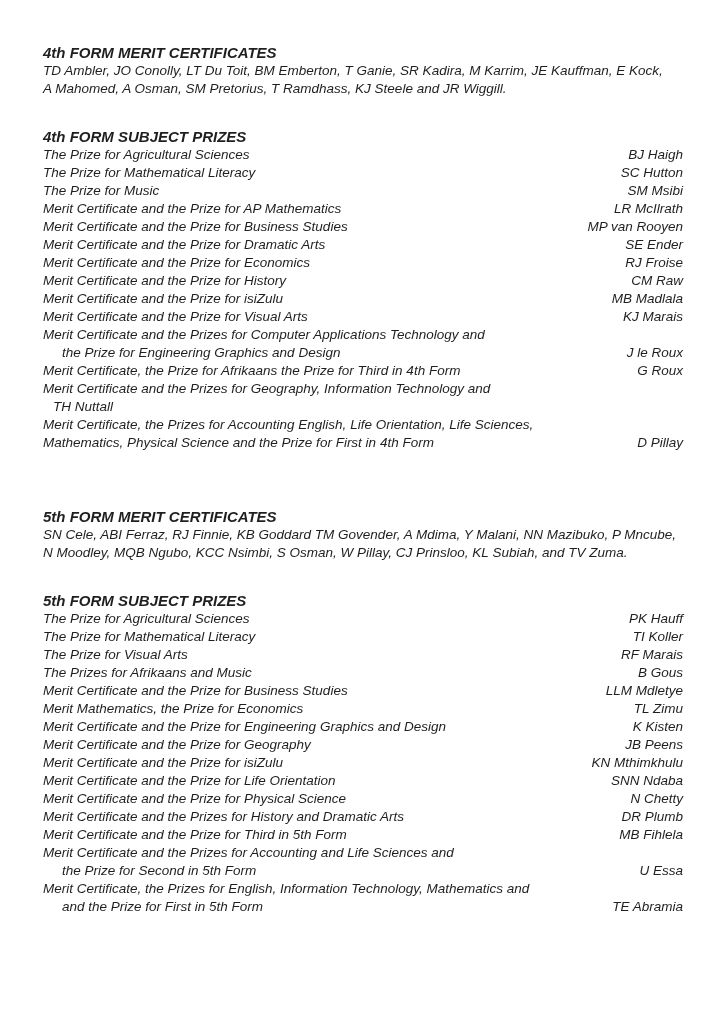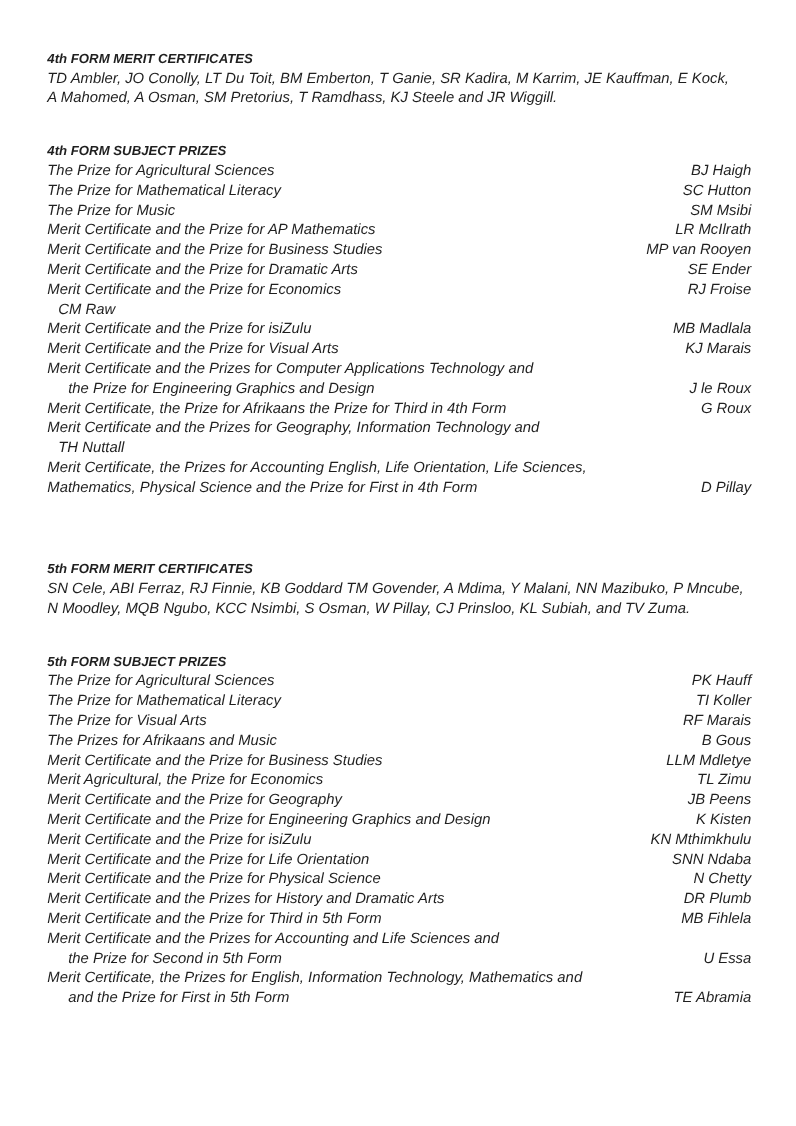--- a/index.html
+++ b/index.html
@@ -18,21 +18,21 @@
     font-size: 13.5px;
     line-height: 18px;
     padding: 44px 41px 0 43px;
     overflow: hidden;
   }
   .doc-section { margin: 0; }
   .gap-small { margin-top: 30px; }
   .gap-large { margin-top: 56px; }
   .heading {
     margin: 0;
-    font-size: 12px;
+    font-size: 15px;
     line-height: 18px;
     font-weight: bold;
     font-style: italic;
   }
   .merit-line {
     line-height: 18px;
     white-space: nowrap;
   }
   .prize-row { margin: 0; }
   .prize-line {
@@ -102,20 +102,21 @@
           </div>
         </div>
         <div class="prize-row">
           <div class="prize-line">
             <span class="prize-text">Merit Certificate and the Prize for Economics</span>
             <span class="prize-recipient">RJ Froise</span>
           </div>
         </div>
         <div class="prize-row">
           <div class="prize-line">
+            <span class="prize-text">Merit Certificate and the Prize for History</span>
             <span class="prize-recipient">CM Raw</span>
           </div>
         </div>
         <div class="prize-row">
           <div class="prize-line">
             <span class="prize-text">Merit Certificate and the Prize for isiZulu</span>
             <span class="prize-recipient">MB Madlala</span>
           </div>
         </div>
         <div class="prize-row">
@@ -195,38 +196,38 @@
           </div>
         </div>
         <div class="prize-row">
           <div class="prize-line">
             <span class="prize-text">Merit Certificate and the Prize for Business Studies</span>
             <span class="prize-recipient">LLM Mdletye</span>
           </div>
         </div>
         <div class="prize-row">
           <div class="prize-line">
-            <span class="prize-text">Merit Agricultural, the Prize for Economics</span>
+            <span class="prize-text">Merit Mathematics, the Prize for Economics</span>
             <span class="prize-recipient">TL Zimu</span>
+          </div>
+        </div>
+        <div class="prize-row">
+          <div class="prize-line">
+            <span class="prize-text">Merit Certificate and the Prize for Engineering Graphics and Design</span>
+            <span class="prize-recipient">K Kisten</span>
           </div>
         </div>
         <div class="prize-row">
           <div class="prize-line">
             <span class="prize-text">Merit Certificate and the Prize for Geography</span>
             <span class="prize-recipient">JB Peens</span>
           </div>
         </div>
         <div class="prize-row">
           <div class="prize-line">
-            <span class="prize-text">Merit Certificate and the Prize for Engineering Graphics and Design</span>
-            <span class="prize-recipient">K Kisten</span>
-          </div>
-        </div>
-        <div class="prize-row">
-          <div class="prize-line">
             <span class="prize-text">Merit Certificate and the Prize for isiZulu</span>
             <span class="prize-recipient">KN Mthimkhulu</span>
           </div>
         </div>
         <div class="prize-row">
           <div class="prize-line">
             <span class="prize-text">Merit Certificate and the Prize for Life Orientation</span>
             <span class="prize-recipient">SNN Ndaba</span>
           </div>
         </div>

